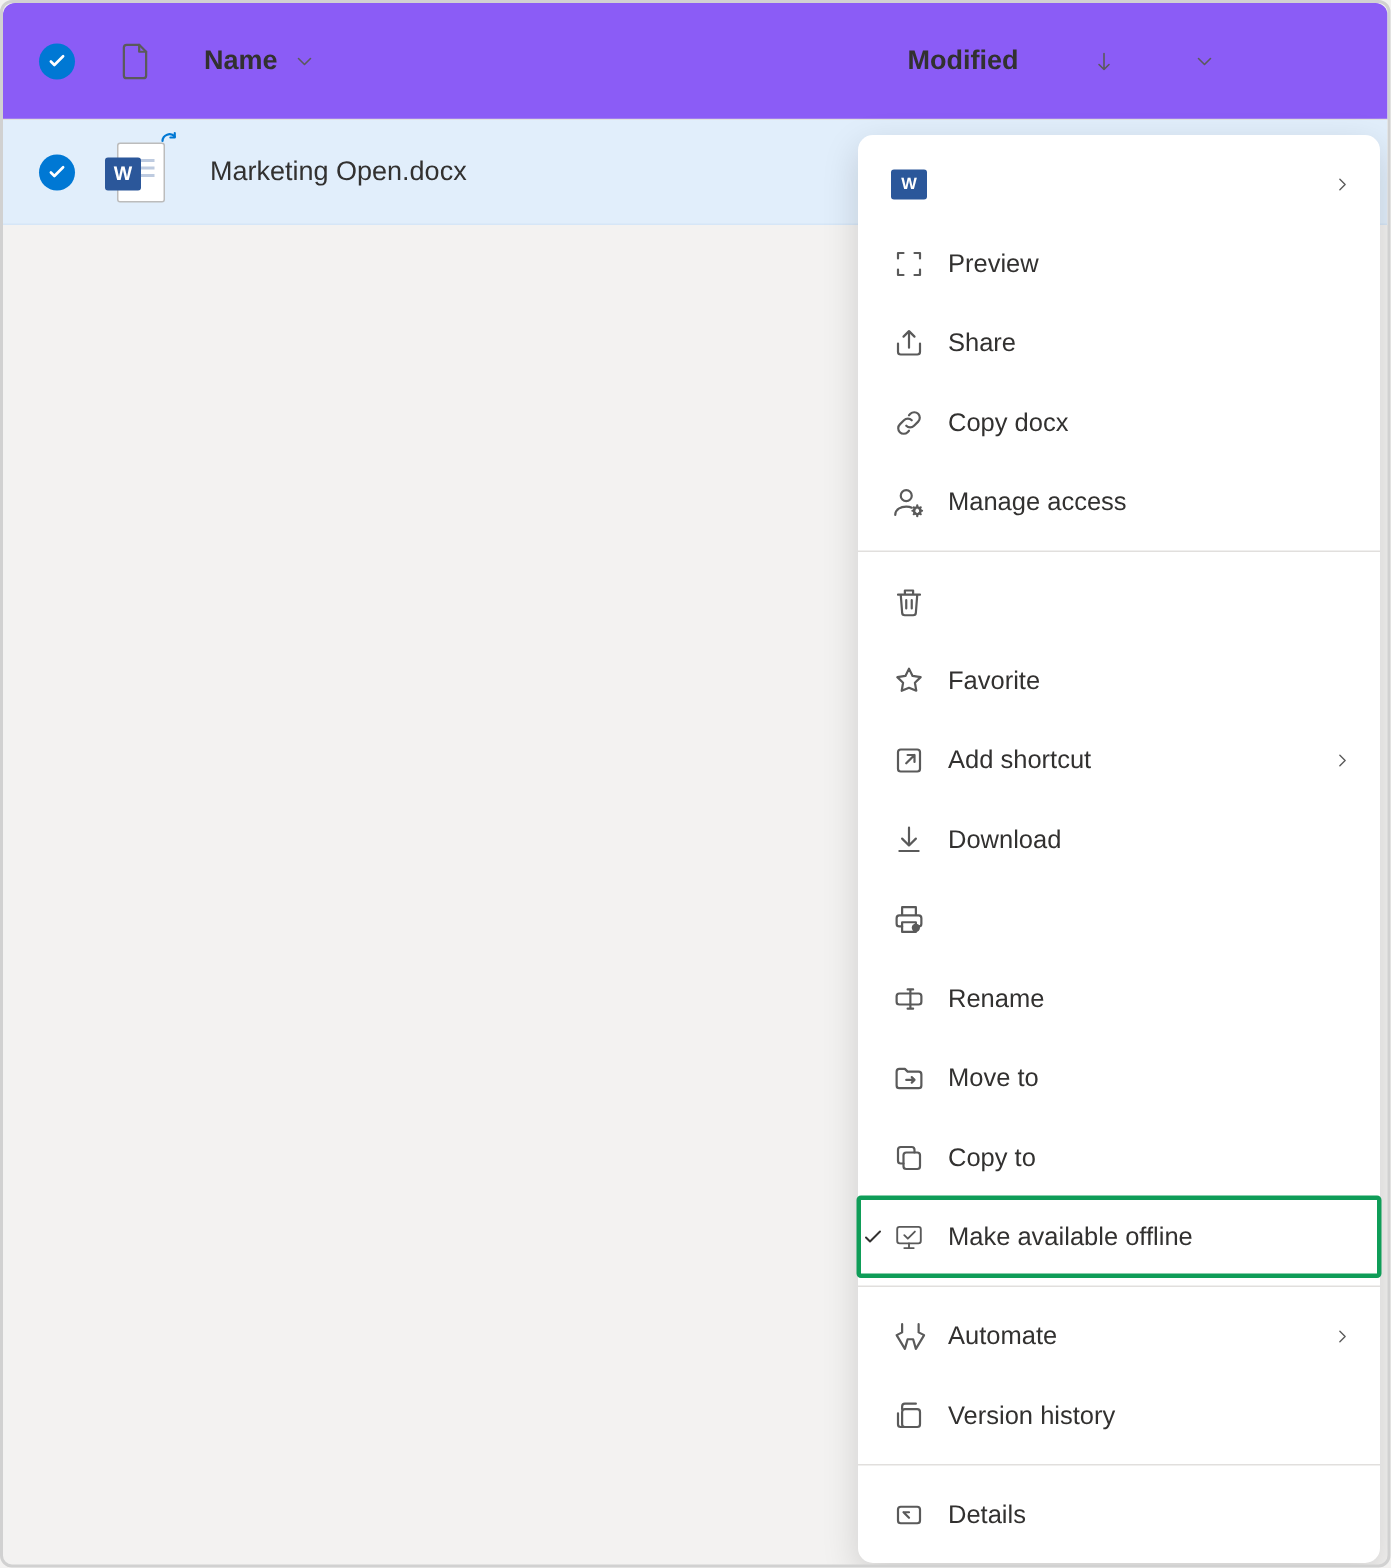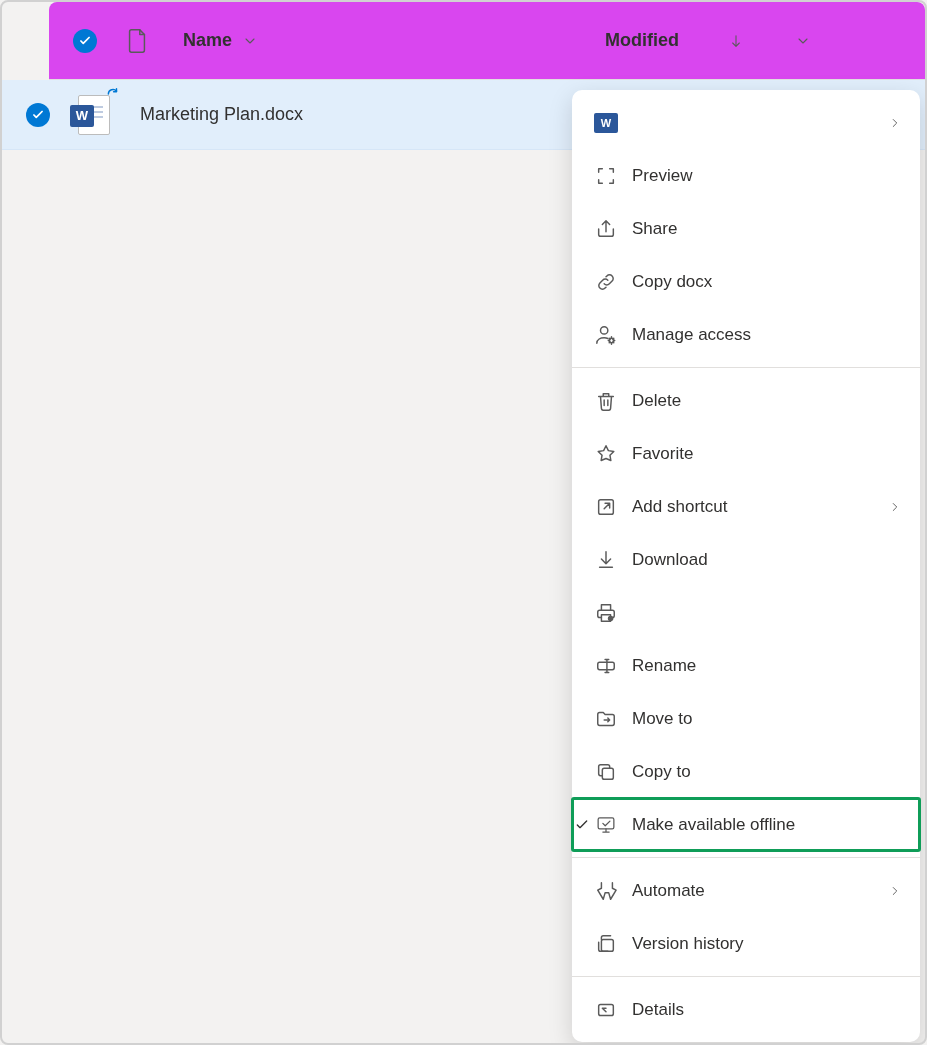--- a/index.html
+++ b/index.html
@@ -11,27 +11,26 @@
     background: #f3f2f1;
     width: 927px;
     height: 1045px;
     position: relative;
     border: 2px solid #d1d1d1;
     border-radius: 8px;
   }
 
   .header {
     height: 78px;
-    background: #d946ef;
+    background: #8b5cf6;
     border-bottom: 1px solid #e0e0e0;
     display: flex;
     align-items: center;
     padding: 15px 24px;
     border-radius: 8px 8px 0 0;
-    margin-left: 47px;
   }
   .select-all {
     width: 24px; height: 24px;
     border-radius: 50%;
     background: #0078d4;
     display: flex; align-items: center; justify-content: center;
     margin-right: 28px;
   }
   .select-all svg { stroke: #fff; }
   .file-generic-icon { margin-right: 34px; }
@@ -196,21 +195,21 @@
       </svg>
   </div>
   <div class="doc-icon">
     <div class="page"></div>
     <div class="w-badge">W</div>
     <svg class="sync" width="14" height="14" viewBox="0 0 24 24">
       <path d="M4 12a8 8 0 0 1 14-5" stroke="#0078d4" stroke-width="2.5" fill="none" stroke-linecap="round"></path>
       <path d="M18 3v5h-5" stroke="#0078d4" stroke-width="2.5" fill="none" stroke-linecap="round" stroke-linejoin="round"></path>
     </svg>
   </div>
-  <span class="filename">Marketing Plan.docx</span>
+  <span class="filename">Marketing Open.docx</span>
   <div class="rowspacer"></div>
   <div class="offline-ind">
     <svg width="24" height="22" viewBox="0 0 28 24" class="ic">
       <rect x="4" y="3" width="20" height="14" rx="2"></rect>
       <path d="M10 21h8M14 17v4"></path>
       <path d="M10 10l3 3 6-6"></path>
     </svg>
   </div>
   <div class="more">
     <span></span>
@@ -272,21 +271,20 @@
   </div>
 
   <div class="menu-divider"></div>
 
   <div class="menu-item">
     <div class="mi-icon">
       <svg width="22" height="22" viewBox="0 0 24 24" class="ic">
           <path d="M4 7h16M9 7V4h6v3M6 7l1 13a2 2 0 0 0 2 2h6a2 2 0 0 0 2-2l1-13M10 11v6M14 11v6"></path>
         </svg>
     </div>
-    <span class="mi-label">Delete</span>
   </div>
 
   <div class="menu-item">
     <div class="mi-icon">
       <svg width="22" height="22" viewBox="0 0 24 24" class="ic">
           <path d="M12 3l2.6 5.3 5.9.9-4.2 4.1 1 5.8L12 16.9 6.7 19.1l1-5.8L3.5 9.2l5.9-.9z"></path>
         </svg>
     </div>
     <span class="mi-label">Favorite</span>
   </div>

